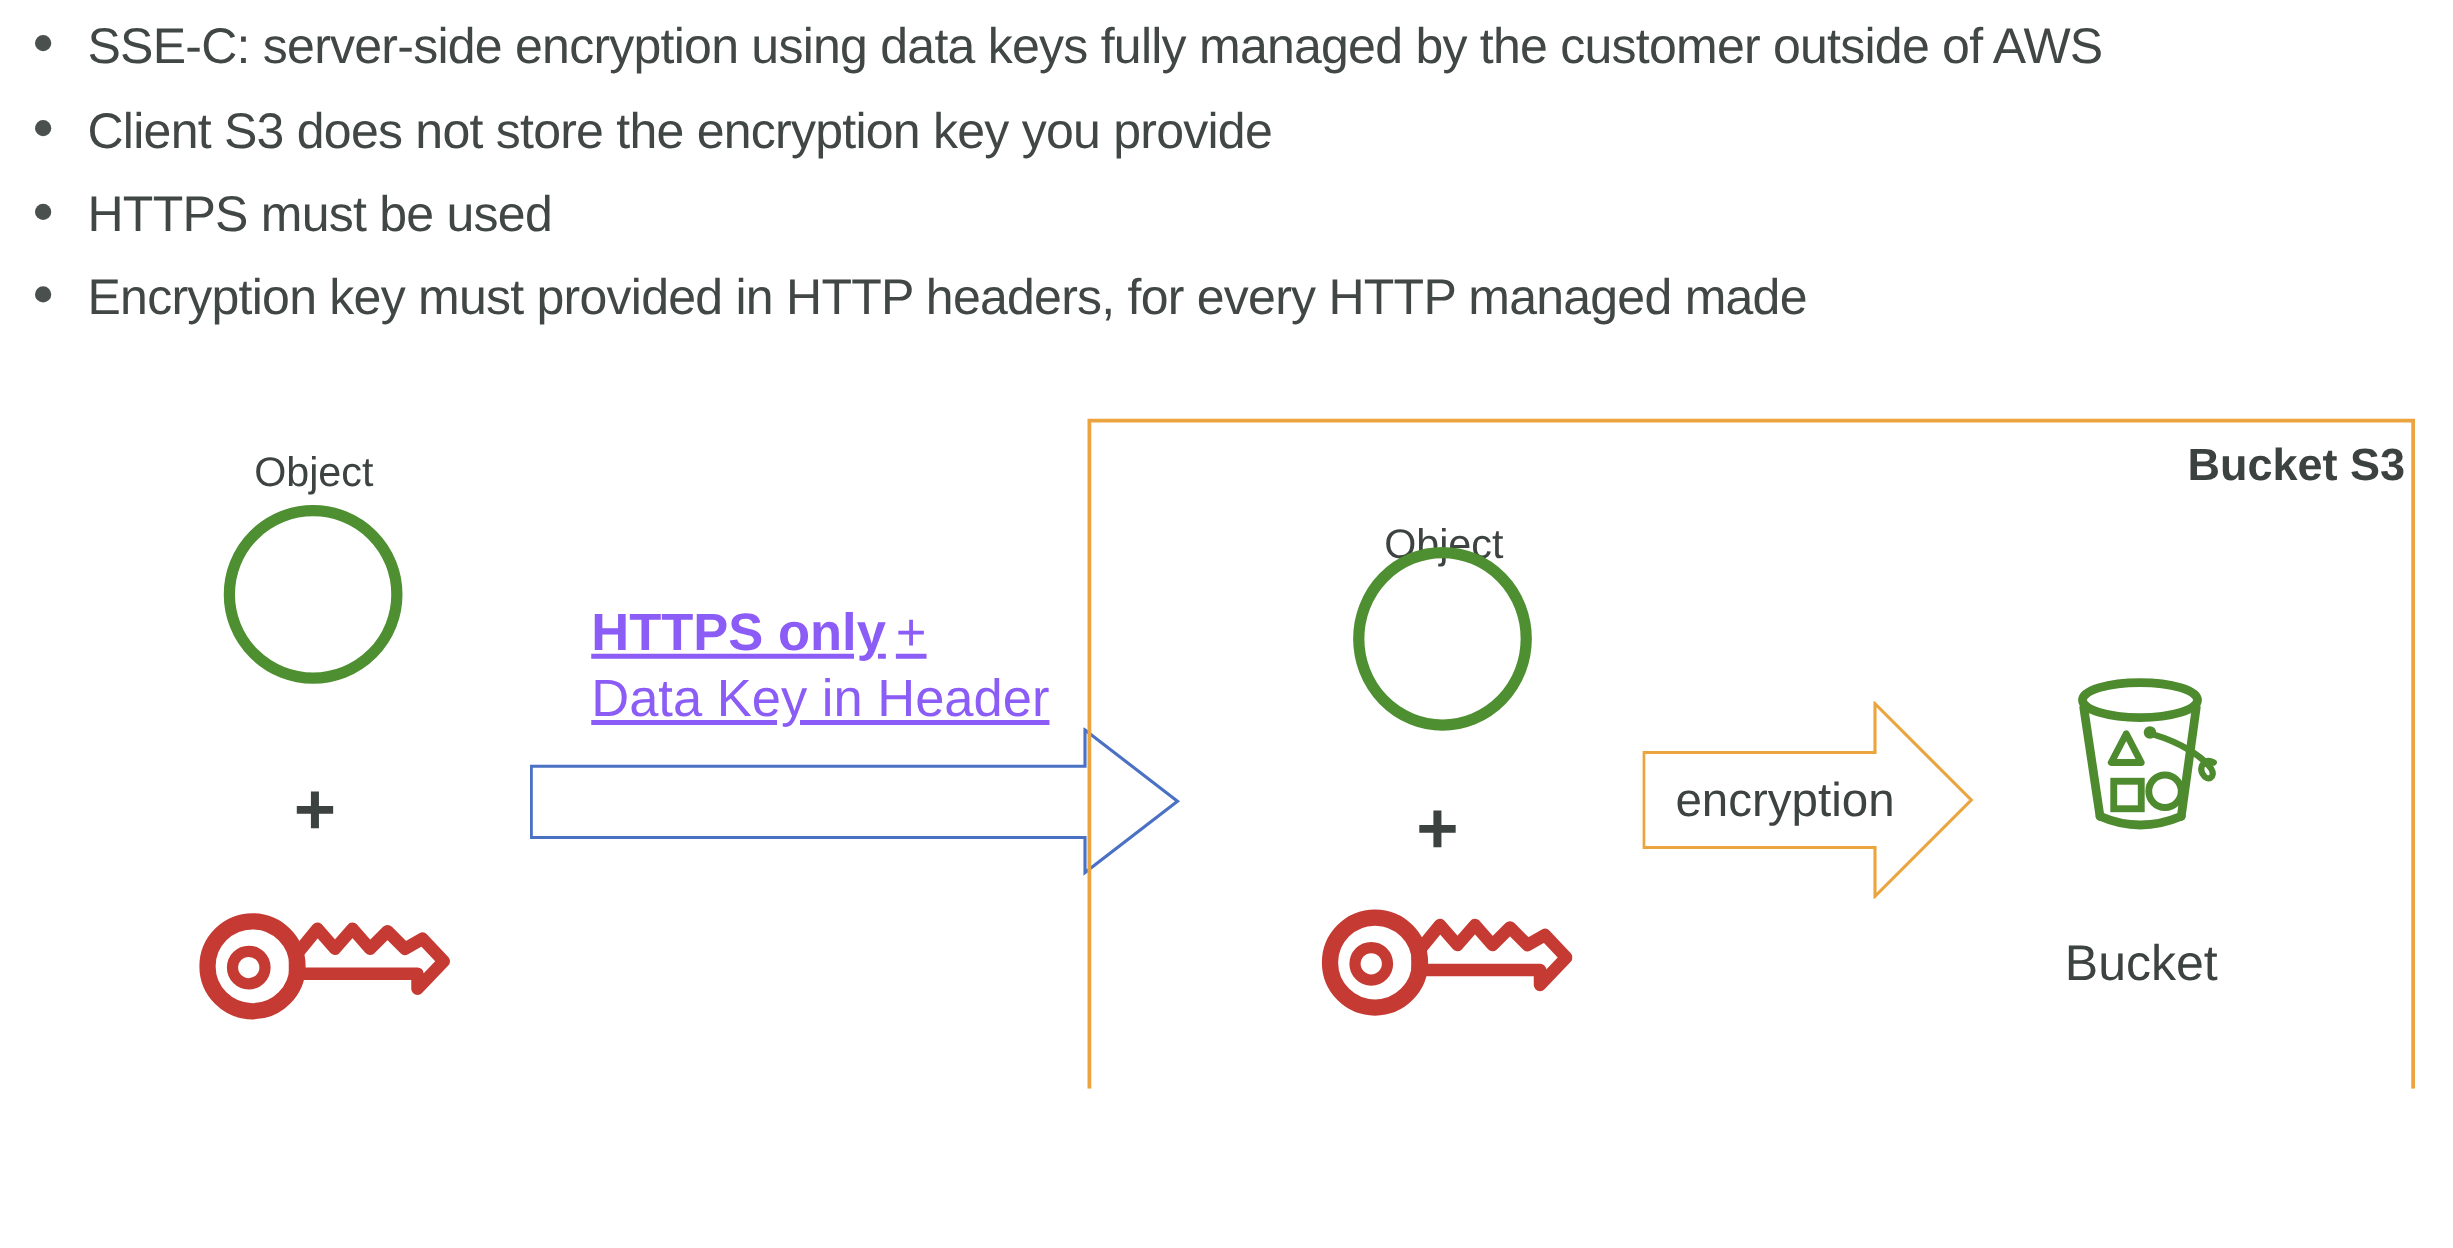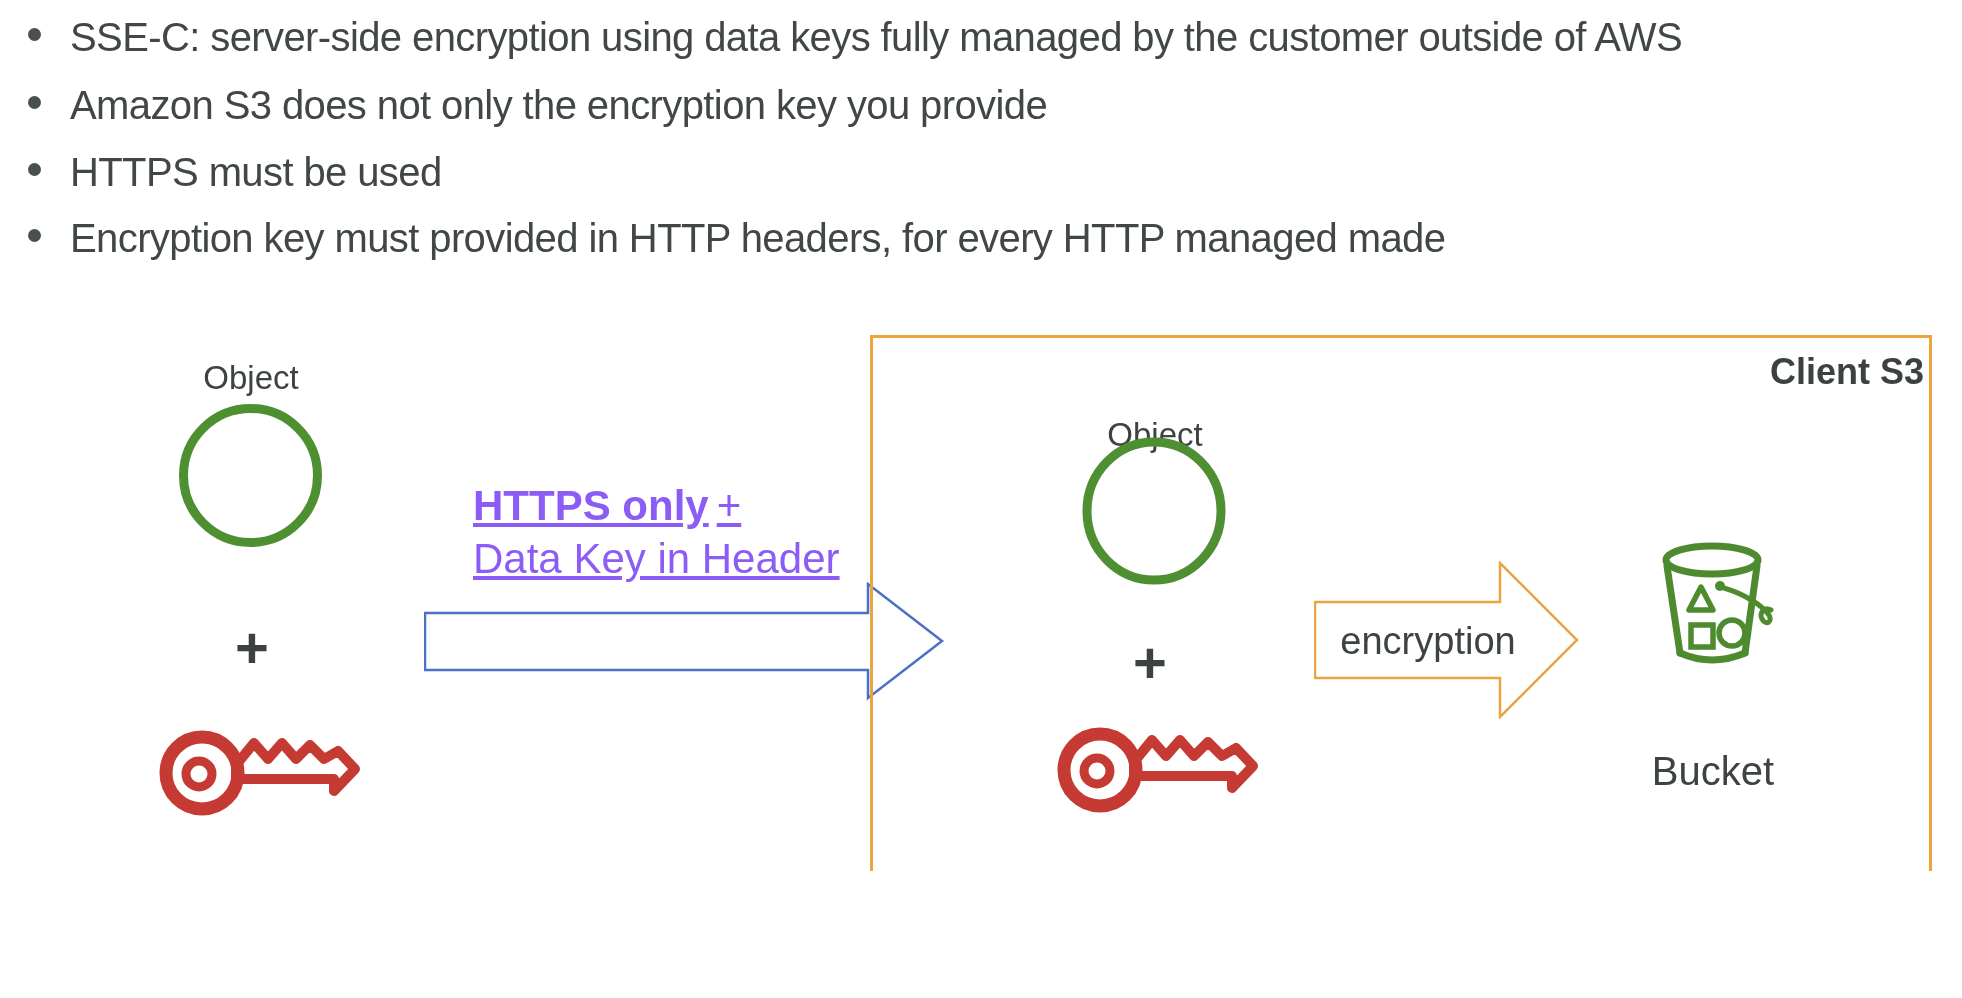--- a/index.html
+++ b/index.html
@@ -43,21 +43,21 @@
 <body>
 
 <div class="slide">
 
   <div class="bullet" style="top:14px;">
     <span class="dot"></span>
     <span class="btxt">SSE-C: server-side encryption using data keys fully managed by the customer outside of AWS</span>
   </div>
   <div class="bullet" style="top:82px;">
     <span class="dot"></span>
-    <span class="btxt">Amazon S3 does not only the encryption key you provide</span>
+    <span class="btxt">Client S3 does not store the encryption key you provide</span>
   </div>
   <div class="bullet" style="top:149px;">
     <span class="dot"></span>
     <span class="btxt">HTTPS must be used</span>
   </div>
   <div class="bullet" style="top:215px;">
     <span class="dot"></span>
     <span class="btxt">Encryption key must provided in HTTP headers, for every HTTP managed made</span>
   </div>
 
@@ -80,21 +80,21 @@
     <span class="b">HTTPS only</span><span class="p">+</span><br>
     <span>Data Key in Header</span>
   </div>
 
   <svg class="abs" style="left:424px; top:582px;" width="521" height="119" viewBox="0 0 521 119">
     <polygon points="1,31 444,31 444,2 518,59 444,116 444,88 1,88" fill="#ffffff" stroke="#4a71c3" stroke-width="2.5" stroke-linejoin="miter"></polygon>
   </svg>
 
   <div class="s3-box"></div>
 
-  <div class="s3-title">Client S3</div>
+  <div class="s3-title">Bucket S3</div>
 
   <div class="lbl obj-lbl" style="left:1055px; top:368px; width:200px;">Object</div>
 
   <svg class="abs" style="left:1081px; top:437px;" width="146" height="148" viewBox="0 0 146 148">
     <ellipse cx="73" cy="74" rx="67" ry="69" fill="none" stroke="#4e8f31" stroke-width="9"></ellipse>
   </svg>
 
   <div class="lbl plus" style="left:1100px; top:633px; width:100px;">+</div>
 
   <svg class="abs" style="left:1056px; top:718px;" width="202" height="102" viewBox="0 0 202 102">

